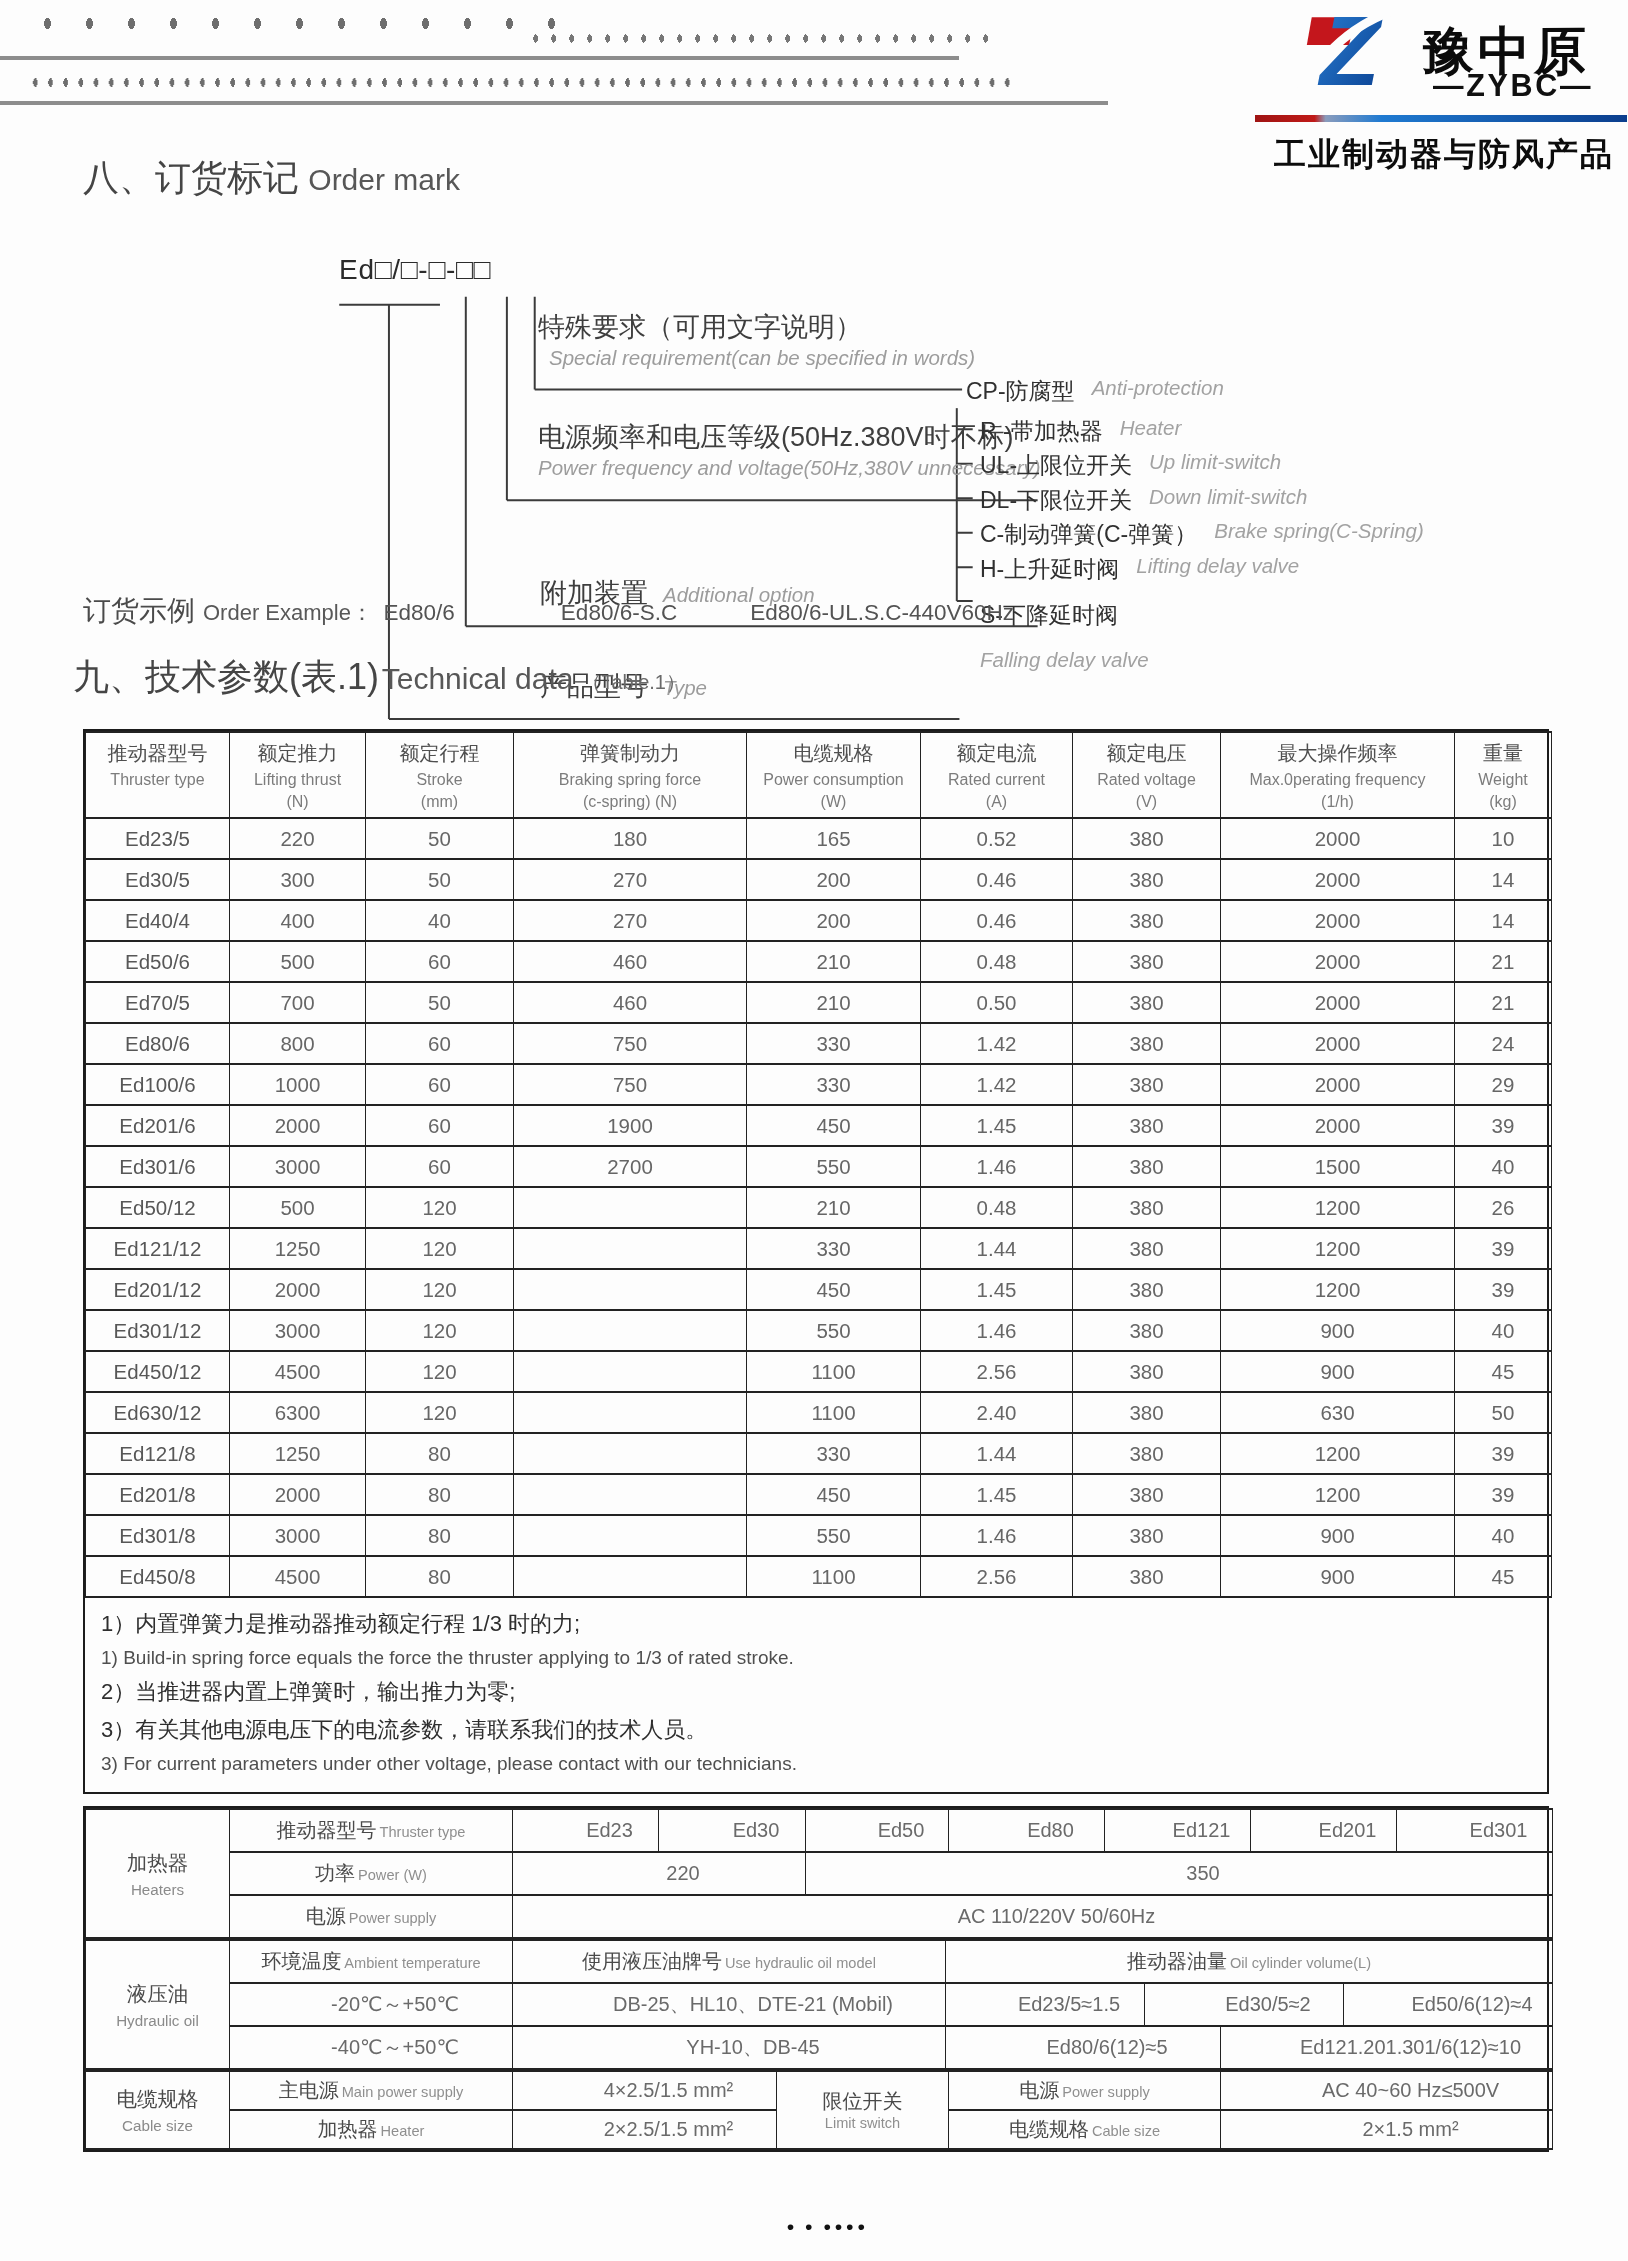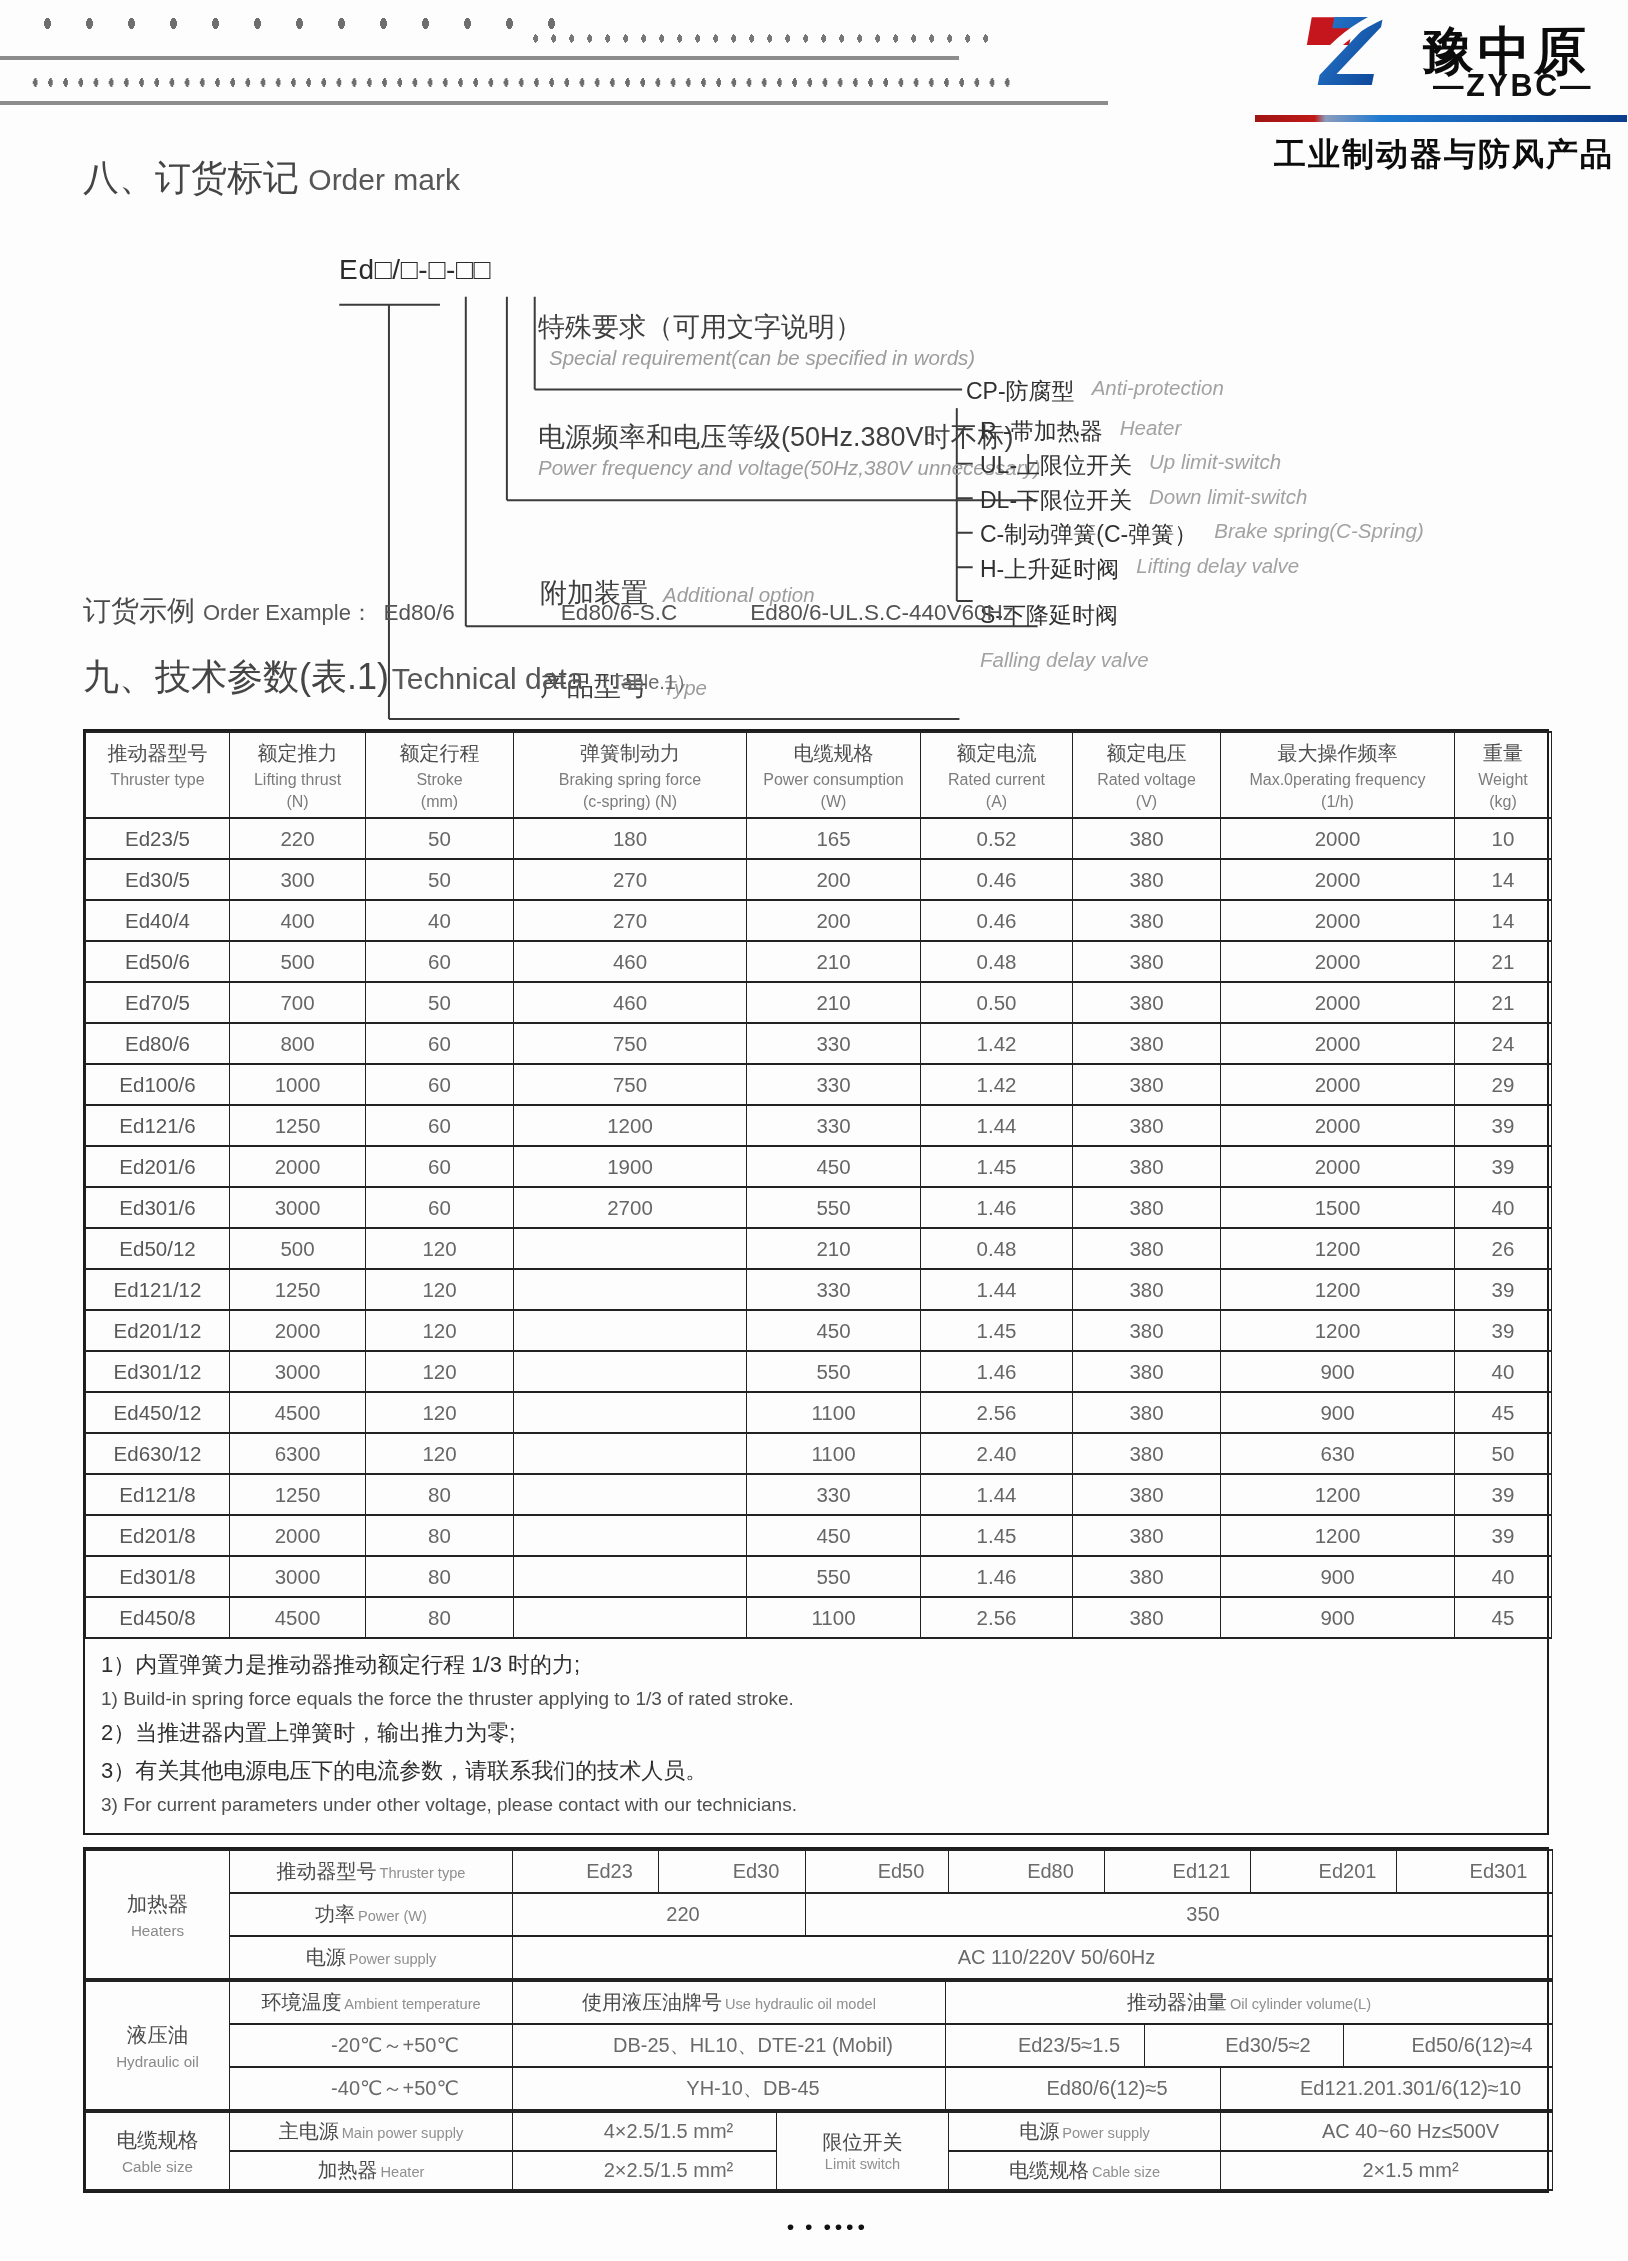--- a/index.html
+++ b/index.html
@@ -27,21 +27,21 @@
   .brand-bar{left:1255px;top:115px;width:372px;height:7.3px;
     background:linear-gradient(90deg,#9f1413 0%,#c01a18 16%,#8a9cbd 19%,#1f7ad1 34%,#0b3e8d 100%);}
   .brand-tagline{left:1274px;top:133px;font-size:32px;font-weight:700;color:#0c0c0c;letter-spacing:2px;}
 
   
   .sec-title{display:flex;align-items:baseline;gap:9.3px;}
   .sec-title .t-zh{font-size:36px;color:#454545;}
   .sec-title .t-en{font-size:30px;color:#575757;}
   .sec-title .t-note{font-size:20px;color:#6a6a6a;}
   .sec8{left:83px;top:154px;}
-  .sec9{left:83px;top:653px;gap:8px;}
+  .sec9{left:73px;top:653px;gap:8px;}
 
   
   .diagram{left:0;top:245px;width:1628px;height:484px;}
   .diagram svg{position:absolute;left:0;top:0;}
   .code-text{position:absolute;left:339px;top:9.3px;font-size:28px;color:#2b2b2b;letter-spacing:0.7px;}
   .co-zh{font-size:27px;color:#3e3e3e;}
   .co-en{font-size:20.5px;font-style:italic;color:#9c9c9c;}
   .callout{position:absolute;white-space:nowrap;}
   .option-row{position:absolute;display:flex;gap:17px;white-space:nowrap;}
   .opt-zh{font-size:23px;color:#303030;}
@@ -330,31 +330,20 @@
               <td>1000</td>
               <td>60</td>
               <td>750</td>
               <td>330</td>
               <td>1.42</td>
               <td>380</td>
               <td>2000</td>
               <td>29</td>
             </tr>
             <tr>
-              <td class="model">Ed121/6</td>
-              <td>1250</td>
-              <td>60</td>
-              <td>1200</td>
-              <td>330</td>
-              <td>1.44</td>
-              <td>380</td>
-              <td>2000</td>
-              <td>39</td>
-            </tr>
-            <tr>
               <td class="model">Ed201/6</td>
               <td>2000</td>
               <td>60</td>
               <td>1900</td>
               <td>450</td>
               <td>1.45</td>
               <td>380</td>
               <td>2000</td>
               <td>39</td>
             </tr>

